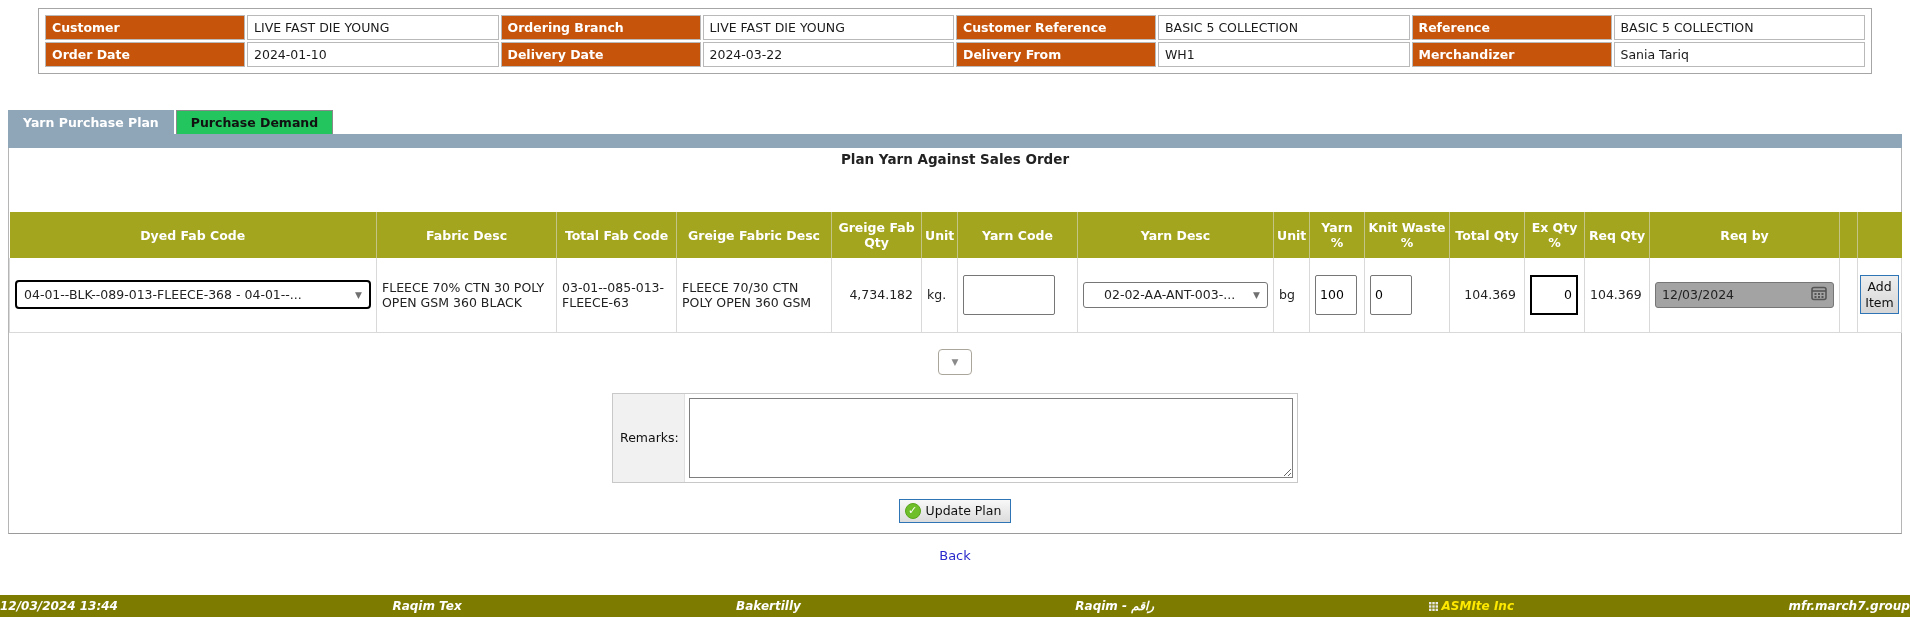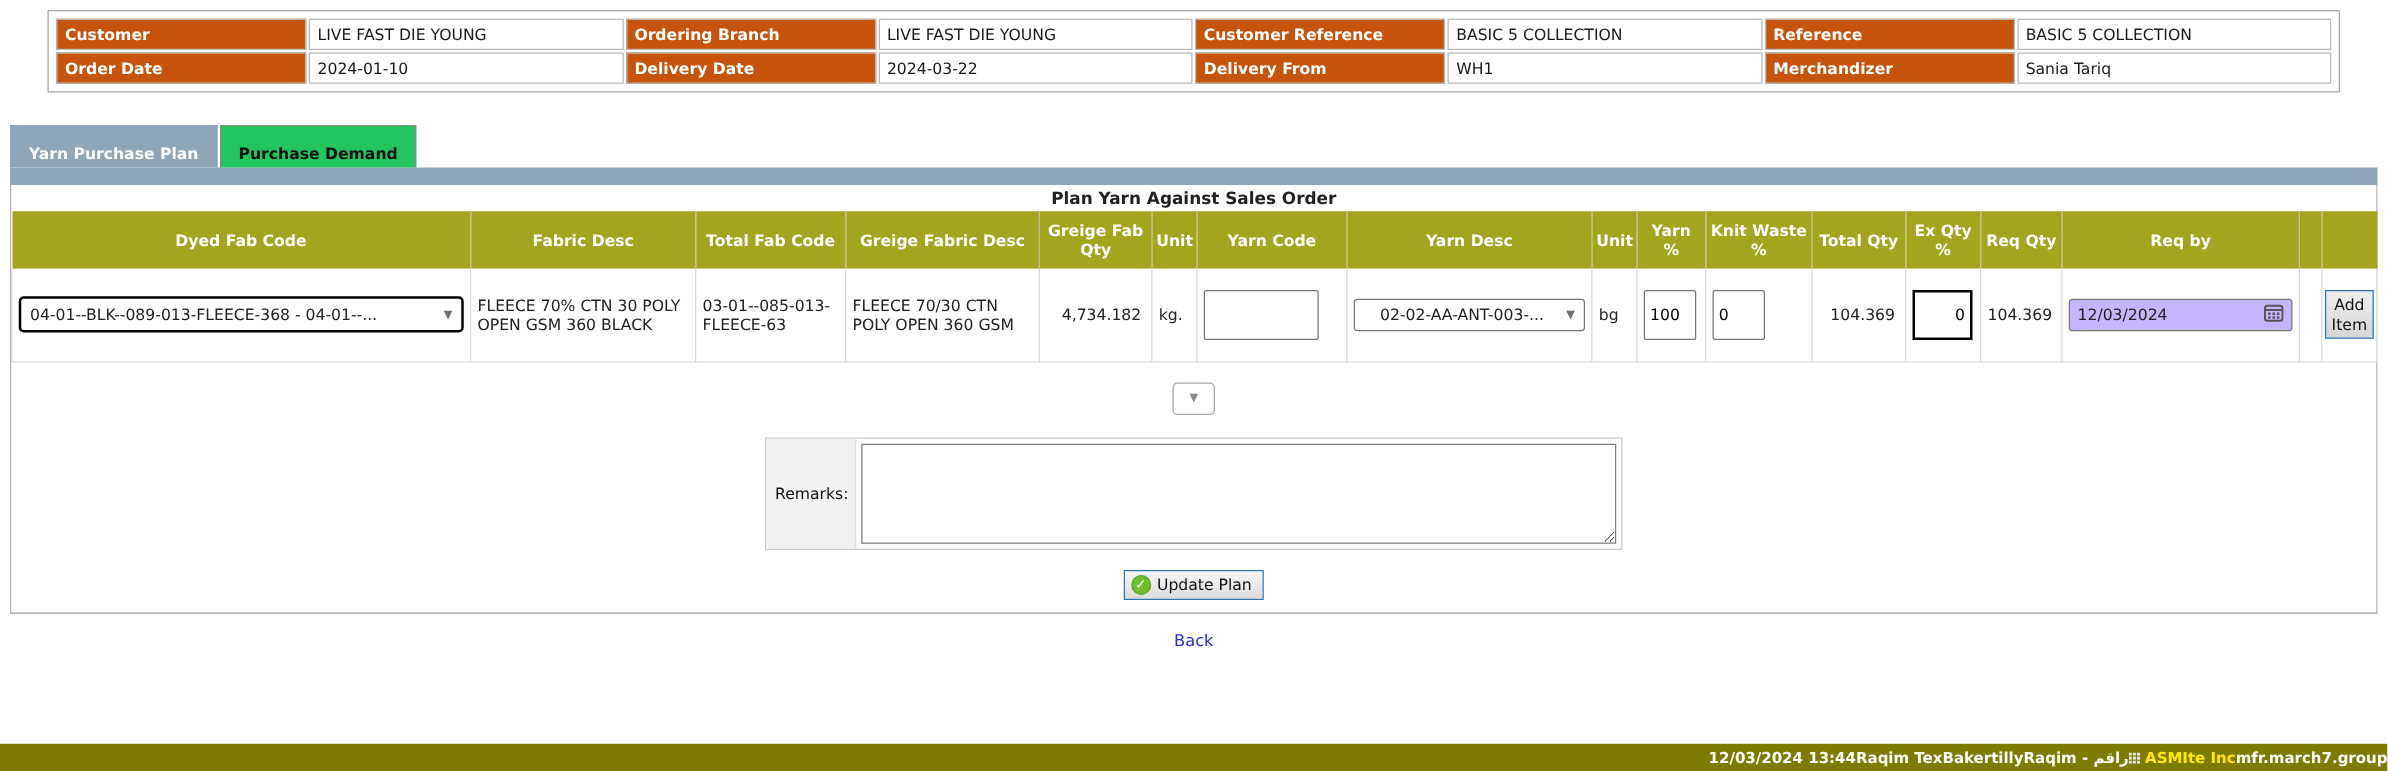--- a/index.html
+++ b/index.html
@@ -9,51 +9,51 @@
   
   .info-wrap { margin:8px 38px 0 38px; border:1px solid #a6a6a6; padding:4px; background:#fff; }
   table.info { width:100%; border-collapse:separate; border-spacing:2px; table-layout:fixed; }
   table.info td { border:1px solid #b9b9b9; height:25px; padding:2px 6px; white-space:nowrap; overflow:hidden; }
   td.lbl { background:#c6540a; color:#fff; font-weight:bold; width:200px; }
   td.val { background:#fff; color:#1a1a1a; }
   .link { color:#2929cc; cursor:pointer; }
 
   
   .tabs { margin:37px 8px 0 8px; display:flex; align-items:flex-end; height:23px; }
-  .tab { font-weight:bold; padding:14px 14px 4px 14px; font-size:12.5px; cursor:pointer; }
+  .tab { font-weight:bold; padding:4px 14px 4px 14px; font-size:12.5px; cursor:pointer; }
   .tab.active { background:#8fa5b8; color:#fff; border:1px solid #8fa5b8; border-bottom:none; }
   .tab.inactive { background:#22c55e; color:#111; border:1px solid #8a8a8a; border-bottom:none; margin-left:2px; }
   .bluebar { margin:0 8px; height:14px; background:#8fa5b8; }
 
   
   .panel { margin:0 8px; border-left:1px solid #b5b5b5; border-right:1px solid #b5b5b5;
            border-bottom:1px solid #9a9a9a; background:#fff; padding-bottom:10px; }
   .plan-title { text-align:center; font-weight:bold; font-size:13.5px; color:#222; padding:3px 0 2px 0; }
 
-  table.plan { width:100%; border-collapse:collapse; table-layout:fixed; }
+  table.plan { width:100%; border-collapse:collapse; table-layout:fixed;margin-top:43px; }
   table.plan th { background:#a4a51e; color:#fff; font-weight:bold; font-size:12.5px;
                   border-left:1px solid #c4c487; border-right:1px solid #c4c487;
                   height:46px; padding:2px 3px; vertical-align:middle; }
   table.plan th:first-child { border-left:none; } table.plan th:last-child { border-right:none; }
   table.plan td { border:1px solid #d9d9d9; border-top:none; height:74px; padding:3px 5px; vertical-align:middle;
                   font-size:12.5px; color:#222; background:#fff; }
   .num { text-align:right; padding-right:8px !important; }
 
   
   .sel { display:flex; align-items:center; justify-content:space-between; background:#fff;
          border:2px solid #000; border-radius:4px; height:29px; padding:0 7px; cursor:pointer;
          white-space:nowrap; overflow:hidden; }
   .sel.thin { border:1px solid #767676; border-radius:3px; height:26px;padding-left:20px; }
   .sel .arrow { color:#707070; font-size:9px; margin-left:6px; flex:0 0 auto; }
   .sel .seltxt { overflow:hidden; text-overflow:ellipsis; }
   input.txt { border:1px solid #767676; border-radius:2px; height:40px; padding:16px 4px;
               font-family:inherit; font-size:12.5px; width:100%; }
   input.focused { border:2px solid #000; border-radius:0; text-align:right; }
   .datebox { display:flex; align-items:center; justify-content:space-between; border:1px solid #767676;
-             border-radius:3px; height:26px; padding:0 6px; background:#c4b5fd; cursor:text; }
+             border-radius:3px; height:26px; padding:0 6px; background:#a3a3a3; cursor:text; }
   .cal-icon { flex:0 0 auto; }
 
   button.additem { width:100%; background:linear-gradient(#eee,#d6d6d6); border:1px solid #2e75b6;
                    font-family:inherit; font-size:12.5px; color:#111; padding:3px 2px; cursor:pointer; line-height:1.25; }
 
   .expander { width:34px; height:26px; margin:16px auto 0 auto; border:1px solid #aba69c; border-radius:4px;
               display:flex; align-items:center; justify-content:center; color:#8a8a8a; font-size:9px;
               background:#fff; cursor:pointer; }
 
   
@@ -70,22 +70,22 @@
                   font-family:inherit; font-size:12.5px; color:#111; cursor:pointer; }
   .chk { width:16px; height:16px; border-radius:50%; background:#6fbf2a; color:#fff; font-size:11px;
          font-weight:bold; display:inline-flex; align-items:center; justify-content:center;
          border:1px solid #5aa51e; }
 
   .back-row { text-align:center; margin-top:14px; }
   .back-row a { color:#2929cc; font-size:13px; text-decoration:none; cursor:pointer; }
 
   
   .footer { position:absolute; left:0; bottom:0; width:100%; height:22px; background:#7d7c00;
-            display:flex; align-items:center; justify-content:flex-end; 
-            color:#fff; font-size:12px; font-weight:600; }
+            display:flex; align-items:center; justify-content:space-between; 
+            color:#fff; font-size:12px; font-weight:600;font-style:italic; }
   .footer .brand { color:#ffe900; display:flex; align-items:center; gap:4px; }
 </style>
 </head>
 <body>
 
 <div class="info-wrap">
   <table class="info">
     <tbody>
         <tr>
       <td class="lbl">Customer</td>

